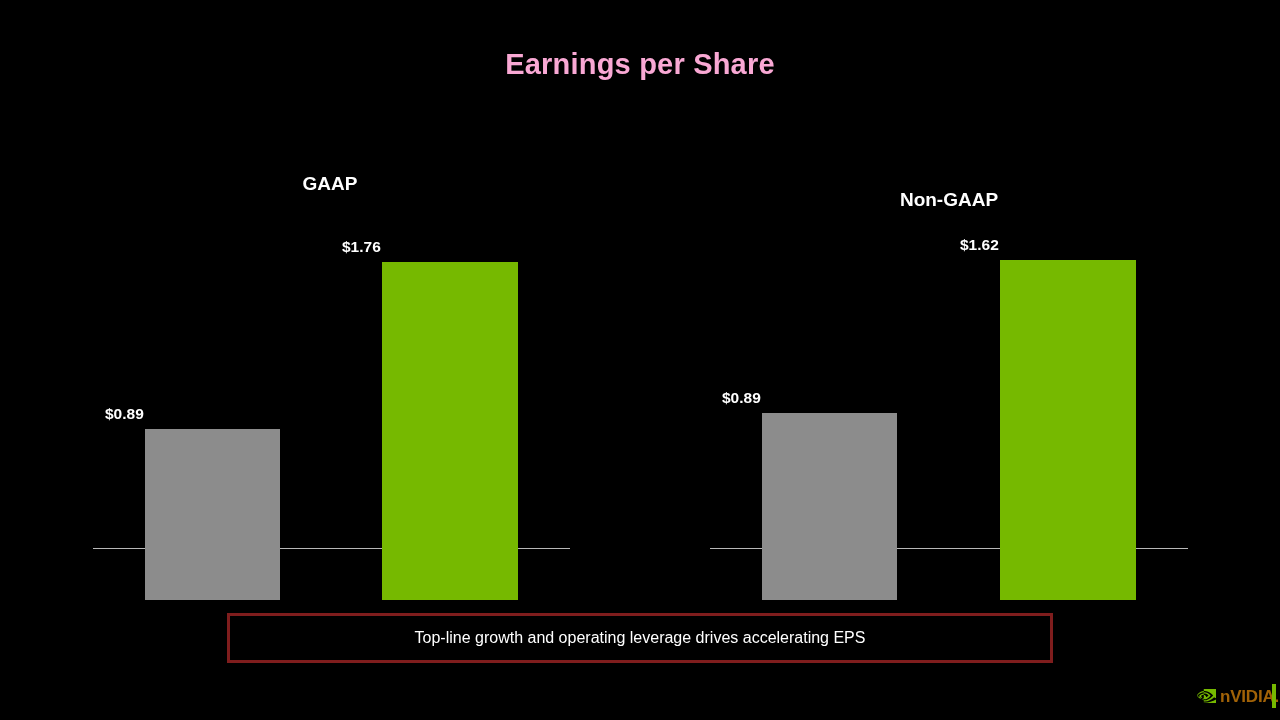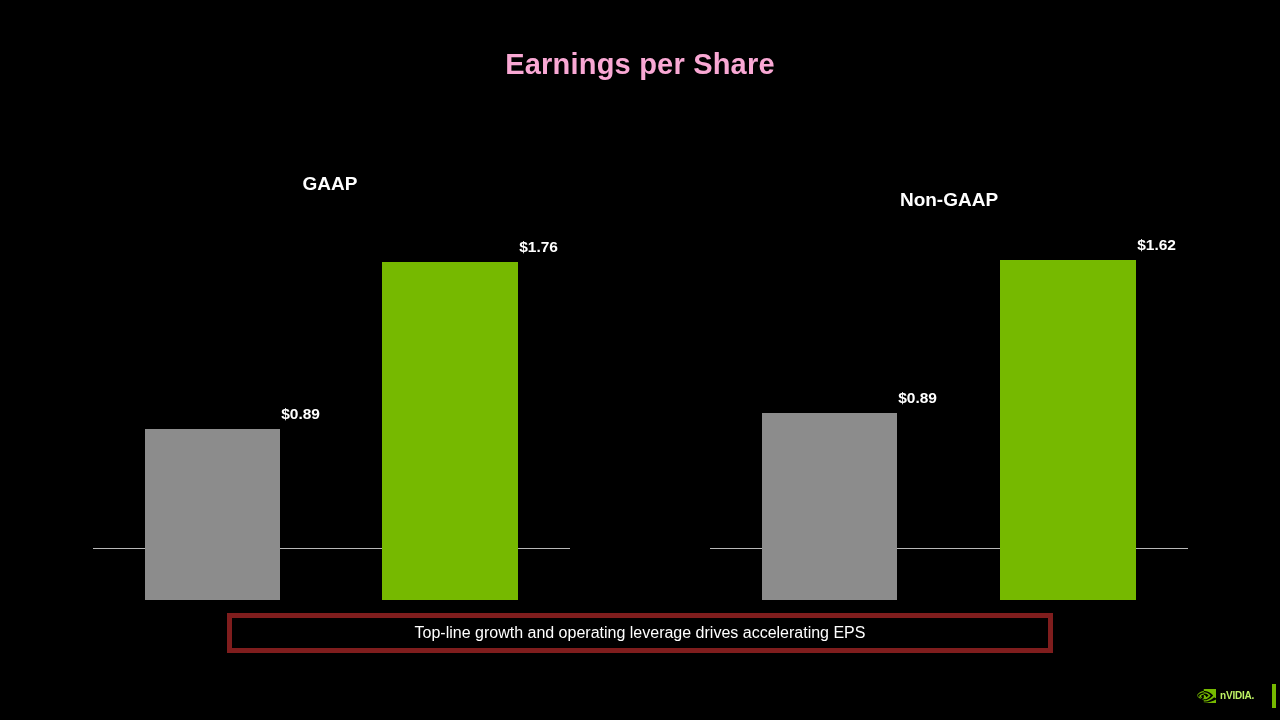--- a/index.html
+++ b/index.html
@@ -22,38 +22,38 @@
 
   .axis{
     position:absolute;height:1px;background:#b8b8b8;top:548px;
   }
 
   .bar{position:absolute;bottom:0;}
   .bar-rect{position:absolute;left:0;right:0;bottom:0;}
   .bar-rect.green{background:#76b900;}
   .bar-rect.gray{background:#8c8c8c;}
   .bar-value{
-    position:absolute;left:-40px;right:-40px;text-align:right;
+    position:absolute;left:-40px;right:-40px;text-align:left;
     font-size:15.5px;color:#ffffff;white-space:nowrap;
   }
 
   .caption-box{
-    position:absolute;left:227px;top:613px;width:826px;height:40px;
-    border:5px solid #7f1d1d;background:#000;
+    position:absolute;left:227px;top:613px;width:826px;height:50px;
+    border:3px solid #7f1d1d;background:#000;
     display:flex;align-items:center;justify-content:center;box-sizing:border-box;
   }
   .caption-text{font-size:16px;color:#ffffff;}
 
   .logo{
     position:absolute;left:1197px;top:686px;width:68px;height:20px;
     display:flex;align-items:center;gap:4px;
   }
   .logo-mark{width:19px;height:14px;flex:none;}
   .logo-word{
-    font-size:10px;font-weight:bold;color:#bef264;letter-spacing:-0.2px;
+    font-size:17px;font-weight:bold;color:#a16207;letter-spacing:-0.2px;
     line-height:1;font-family:"Liberation Sans",sans-serif;
   }
   .logo-bar{position:absolute;left:1272px;top:684px;width:4px;height:24px;background:#76b900;}
 </style>
 </head>
 <body>
 
 <div id="slide">
 
   <div class="title">Earnings per Share</div>

